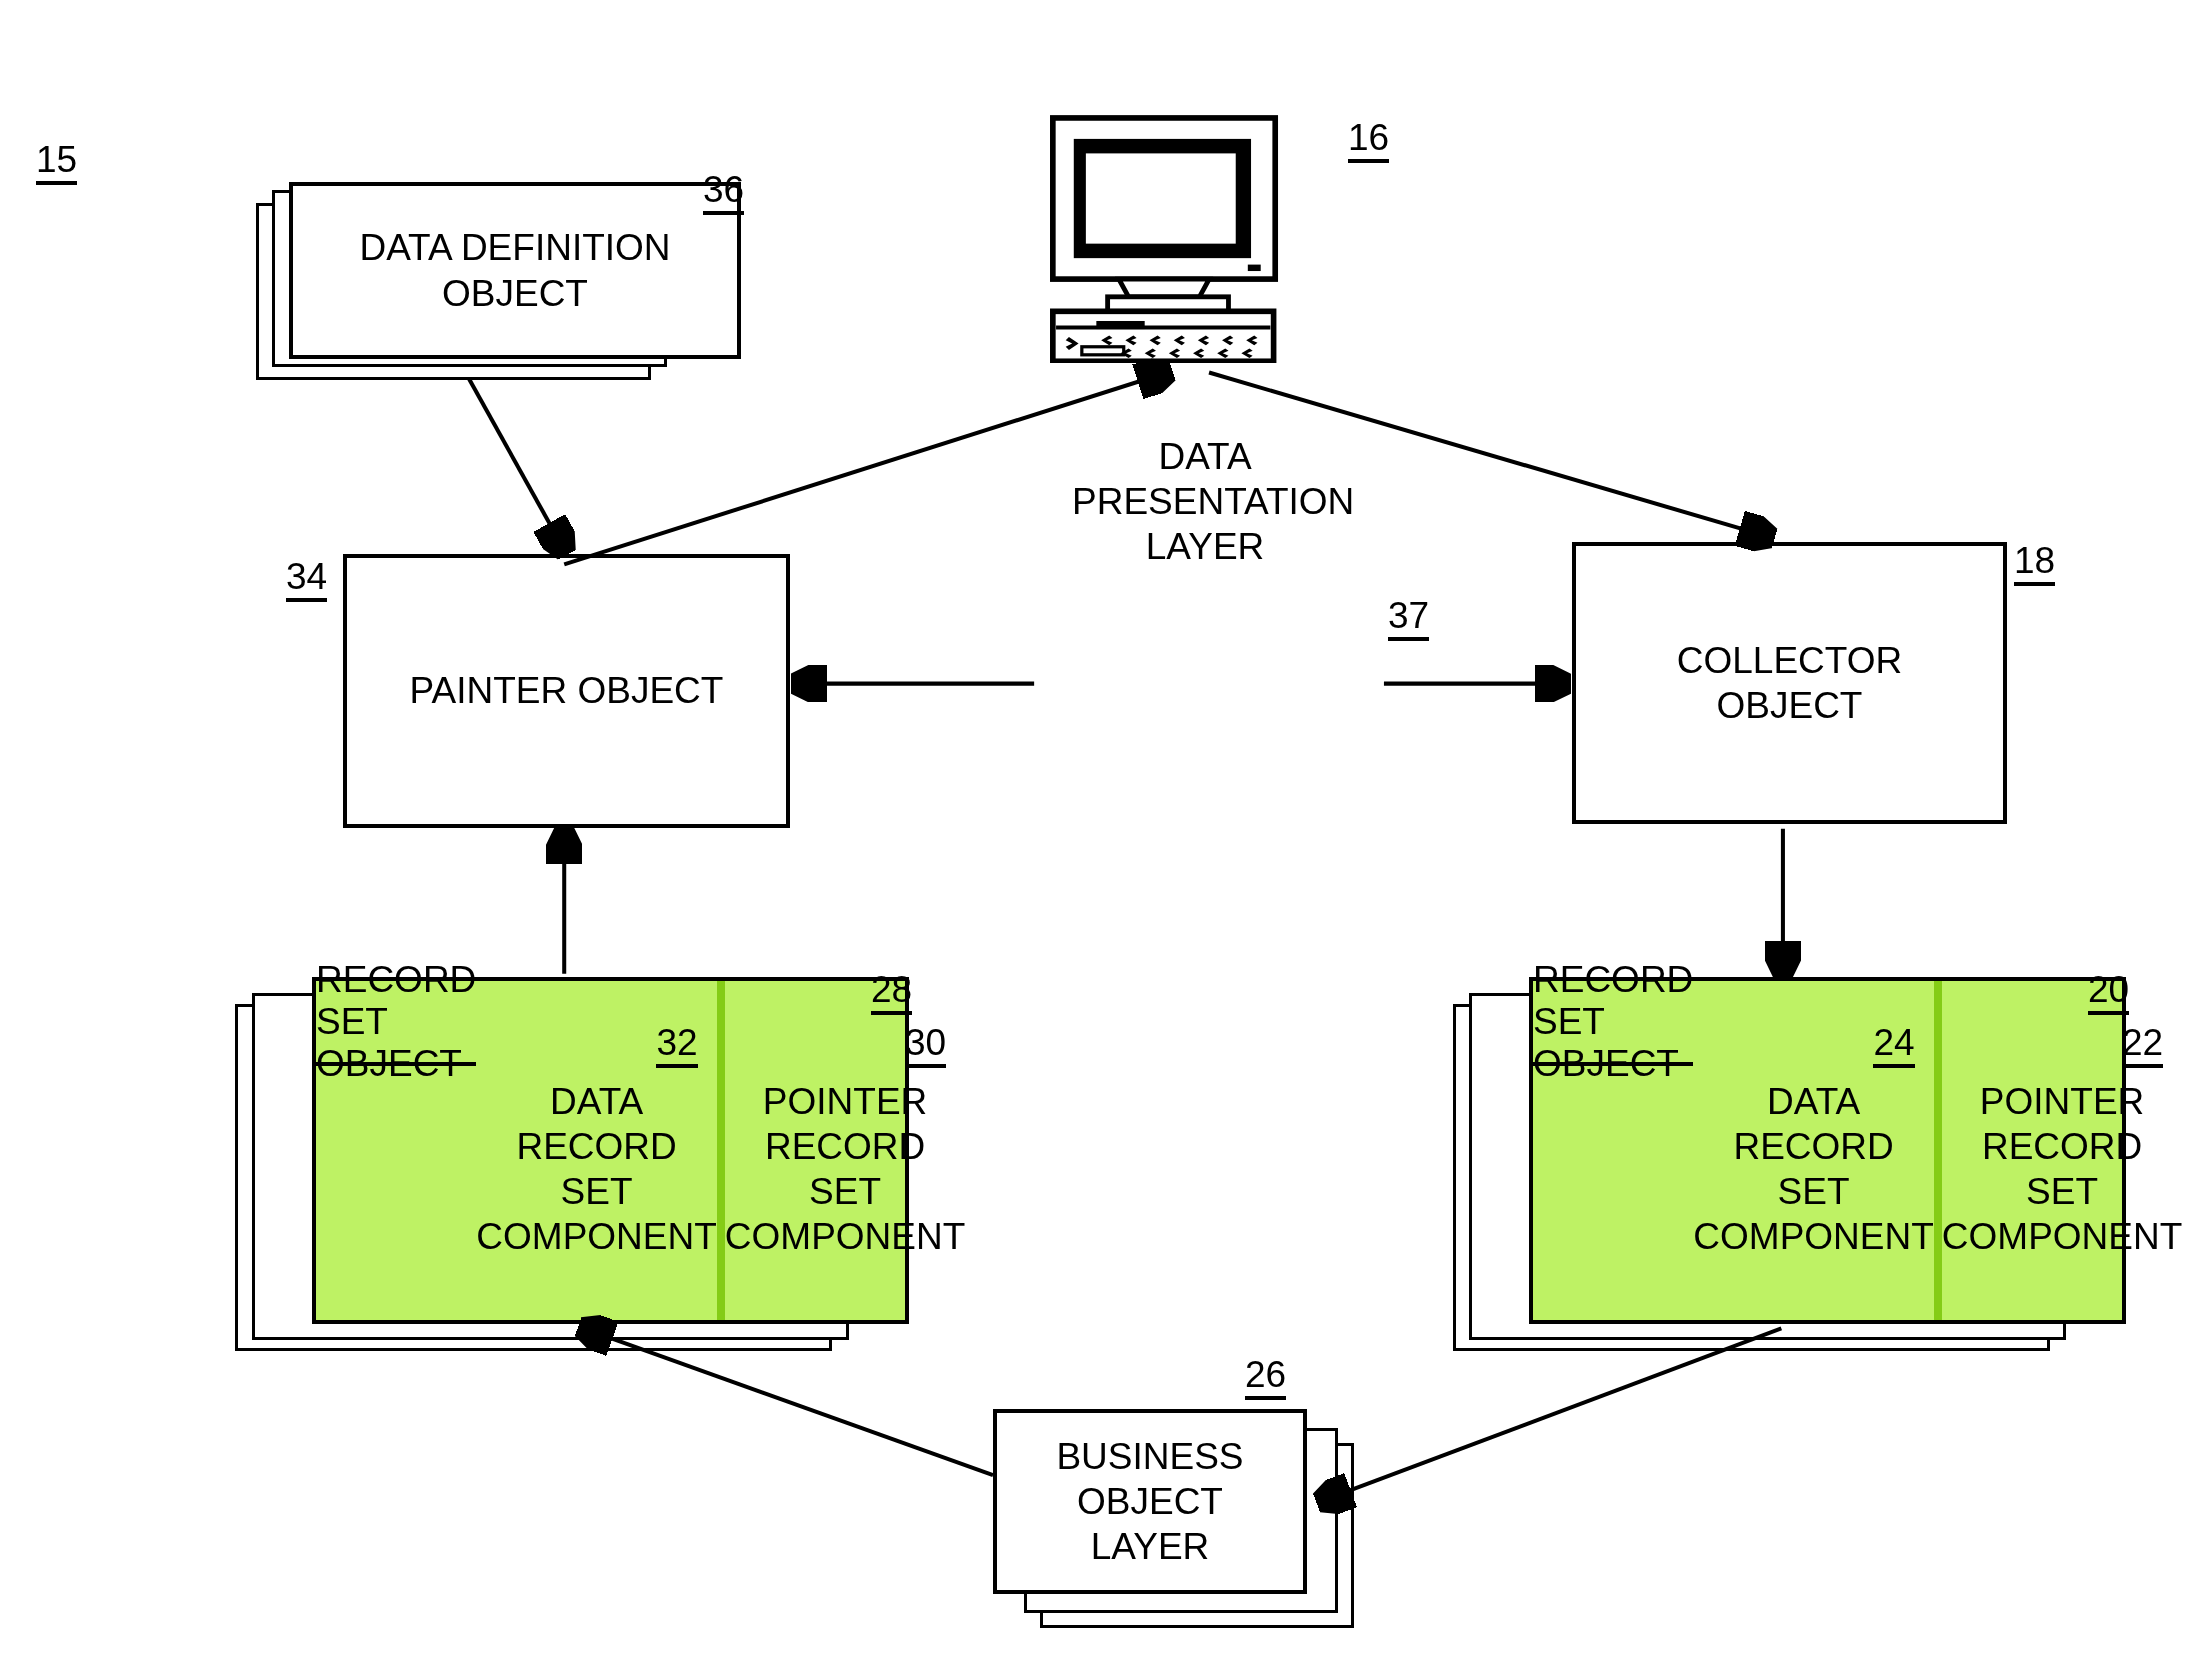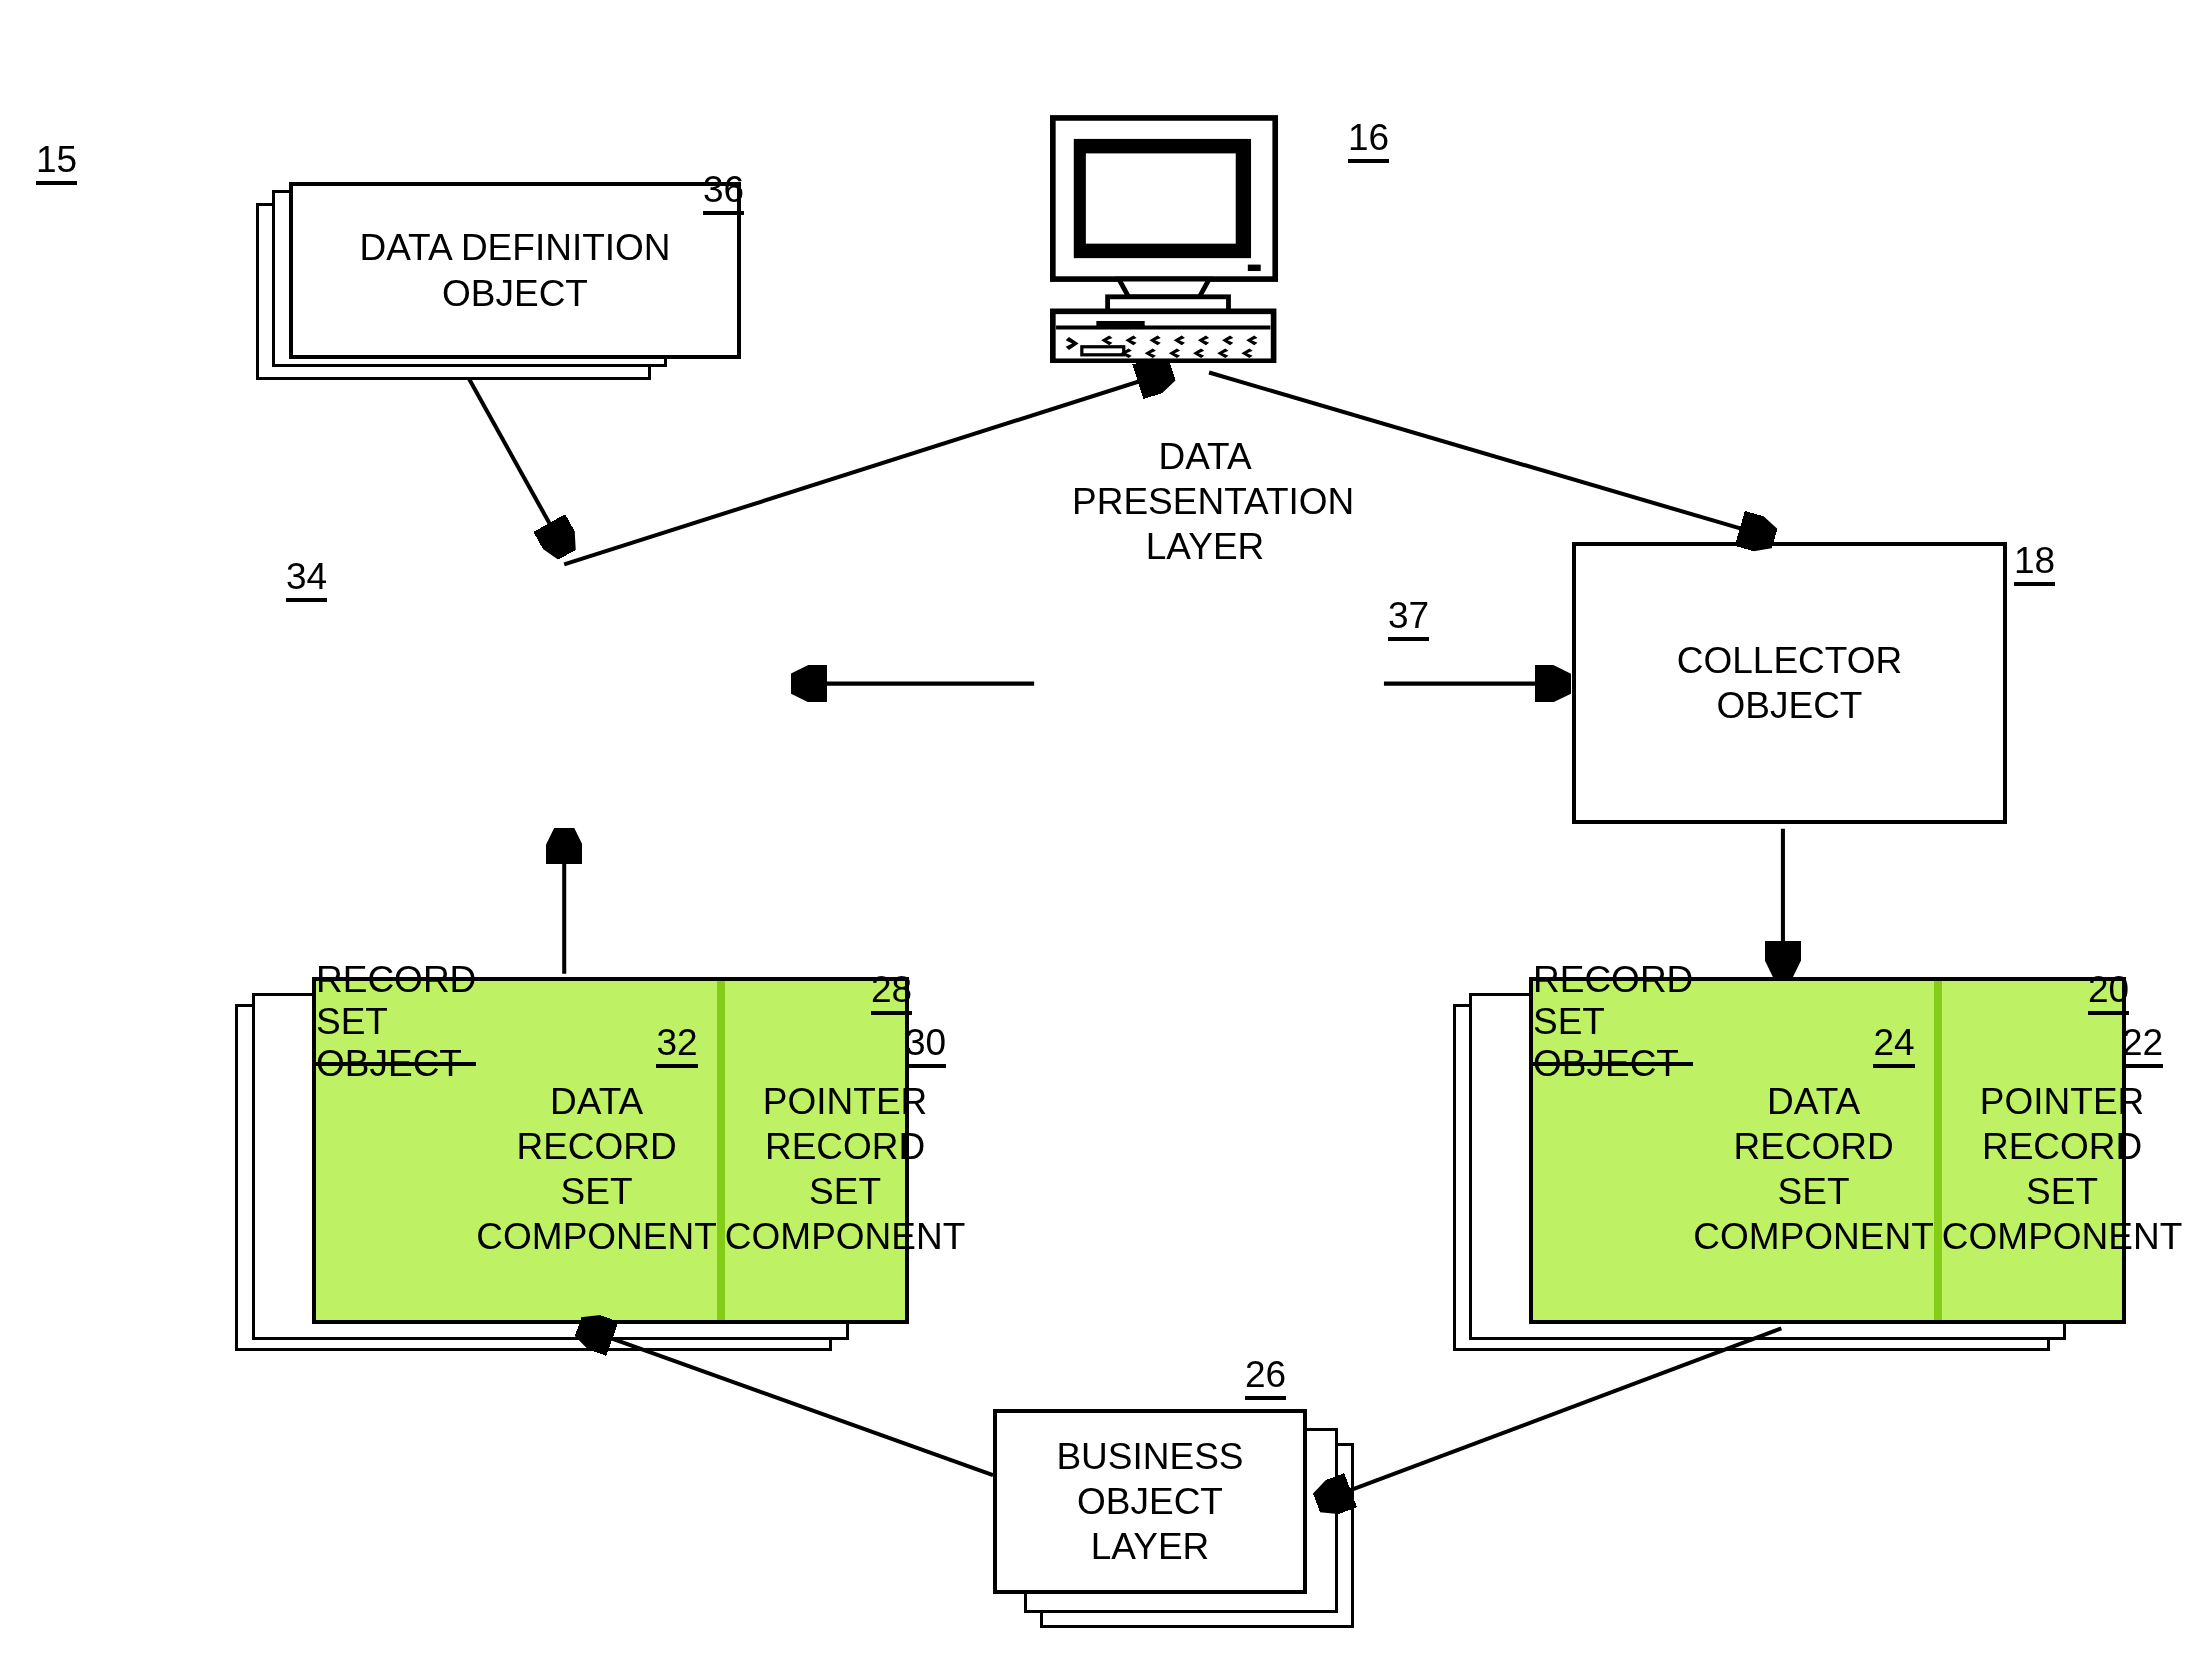--- a/index.html
+++ b/index.html
@@ -103,20 +103,23 @@
   <div class="ref" style="left:1318px;top:119px;margin-left:30px;">
     <span>16</span>
   </div>
 
   <div class="dpl" style="left:1072px;top:389px;width:266px;">
     <span>DATA
 PRESENTATION
 LAYER</span>
   </div>
 
+  <div class="box" style="left:343px;top:554px;width:447px;height:274px;">
+    <div class="lbl">PAINTER OBJECT</div>
+  </div>
   <div class="ref" style="left:286px;top:558px;">
     <span>34</span>
   </div>
 
   <div class="ref" style="left:1388px;top:597px;">
     <span>37</span>
   </div>
 
   <div class="box" style="left:1572px;top:542px;width:435px;height:282px;">
     <div class="lbl">COLLECTOR

